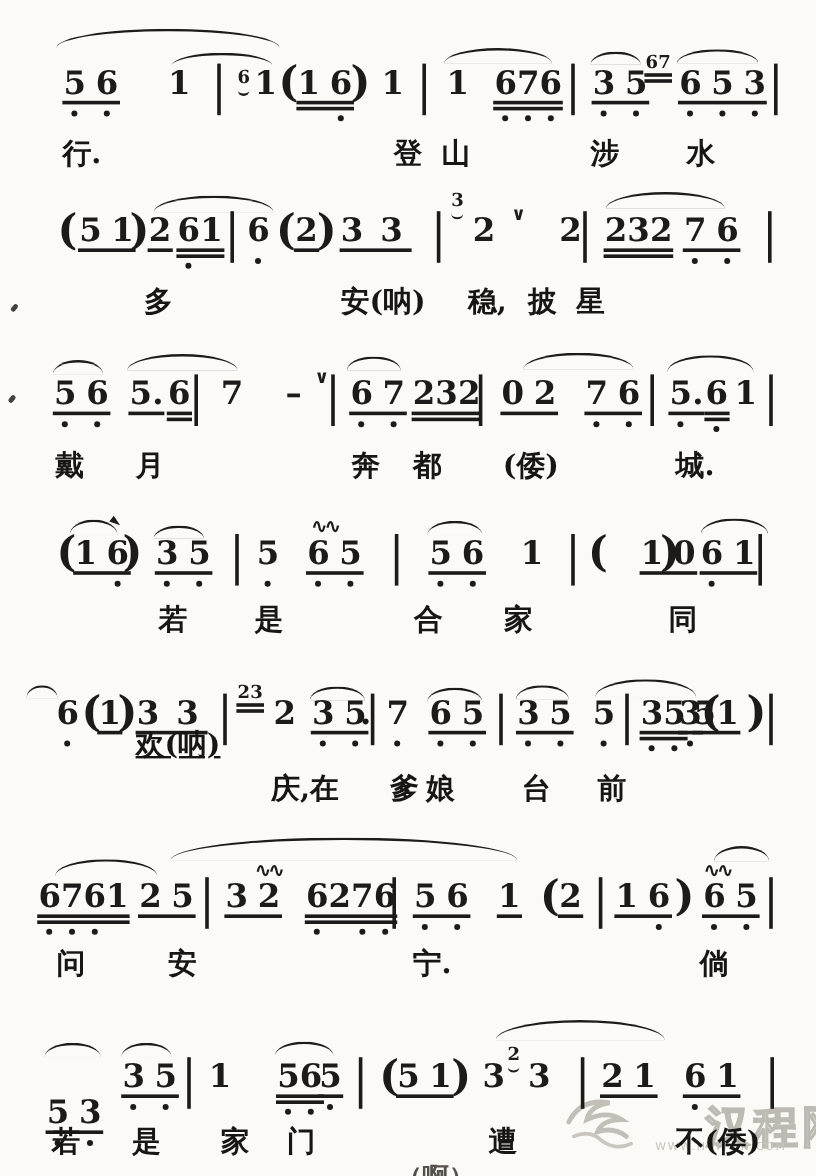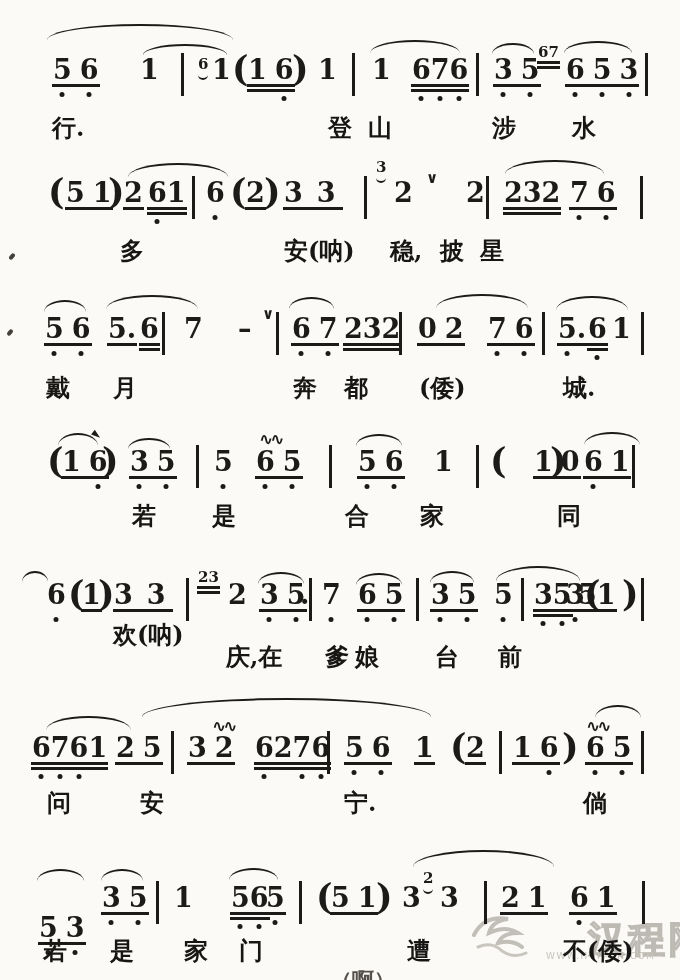--- a/index.html
+++ b/index.html
@@ -181,21 +181,21 @@
       <div class="bar" style="left: 416px; top: 578px;"></div>
       <div class="tok n" style="left: 431px; top: 583px;"><span class="c">3<i class="db" style="top: 34px;"></i></span><span class="c sp"> </span><span class="c">5<i class="db" style="top: 34px;"></i></span><i class="ul" style="top: 26px;"></i></div>
       <div class="tok n" style="left: 494px; top: 583px;"><span class="c">5<i class="db" style="top: 34px;"></i></span></div>
       <div class="bar" style="left: 521px; top: 578px;"></div>
       <div class="tok n" style="left: 534px; top: 583px;"><span class="c">3<i class="db" style="top: 38px;"></i></span><span class="c">5<i class="db" style="top: 38px;"></i></span><i class="ul" style="top: 26px;"></i><i class="ul" style="top: 31px;"></i></div>
       <div class="tok n" style="left: 566px; top: 583px;"><span class="c">3<i class="db" style="top: 34px;"></i></span><i class="ul" style="top: 26px;"></i></div>
       <div class="tok p" style="left: 584px; top: 579px;"><span class="c">(</span></div>
       <div class="tok n" style="left: 578px; top: 583px;"><span class="c">5</span><span class="c">1</span><i class="ul" style="top: 26px;"></i></div>
       <div class="tok p" style="left: 622px; top: 579px;"><span class="c">)</span></div>
       <div class="bar" style="left: 641px; top: 578px;"></div>
-      <div class="lyric" style="left: 113px; top: 622px;">欢(呐)</div>
+      <div class="lyric" style="left: 113px; top: 607px; text-decoration: underline;">欢(呐)</div>
       <div class="lyric" style="left: 226px; top: 644px;">庆,在</div>
       <div class="lyric" style="left: 325px; top: 644px;">爹</div>
       <div class="lyric" style="left: 355px; top: 644px;">娘</div>
       <div class="lyric" style="left: 435px; top: 644px;">台</div>
       <div class="lyric" style="left: 498px; top: 644px;">前</div>
       <div class="slur" style="left: 46px; top: 716px; width: 85px; height: 12px;"></div>
       <div class="slur" style="left: 142px; top: 698px; width: 289px; height: 17px;"></div>
       <div class="slur" style="left: 595px; top: 705px; width: 46px; height: 11px;"></div>
       <div class="tok n" style="left: 32px; top: 736px;"><span class="c">6<i class="db" style="top: 38px;"></i></span><span class="c">7<i class="db" style="top: 38px;"></i></span><span class="c">6<i class="db" style="top: 38px;"></i></span><span class="c">1</span><i class="ul" style="top: 26px;"></i><i class="ul" style="top: 31px;"></i></div>
       <div class="tok n" style="left: 116px; top: 736px;"><span class="c">2</span><span class="c sp"> </span><span class="c">5</span><i class="ul" style="top: 26px;"></i></div>

